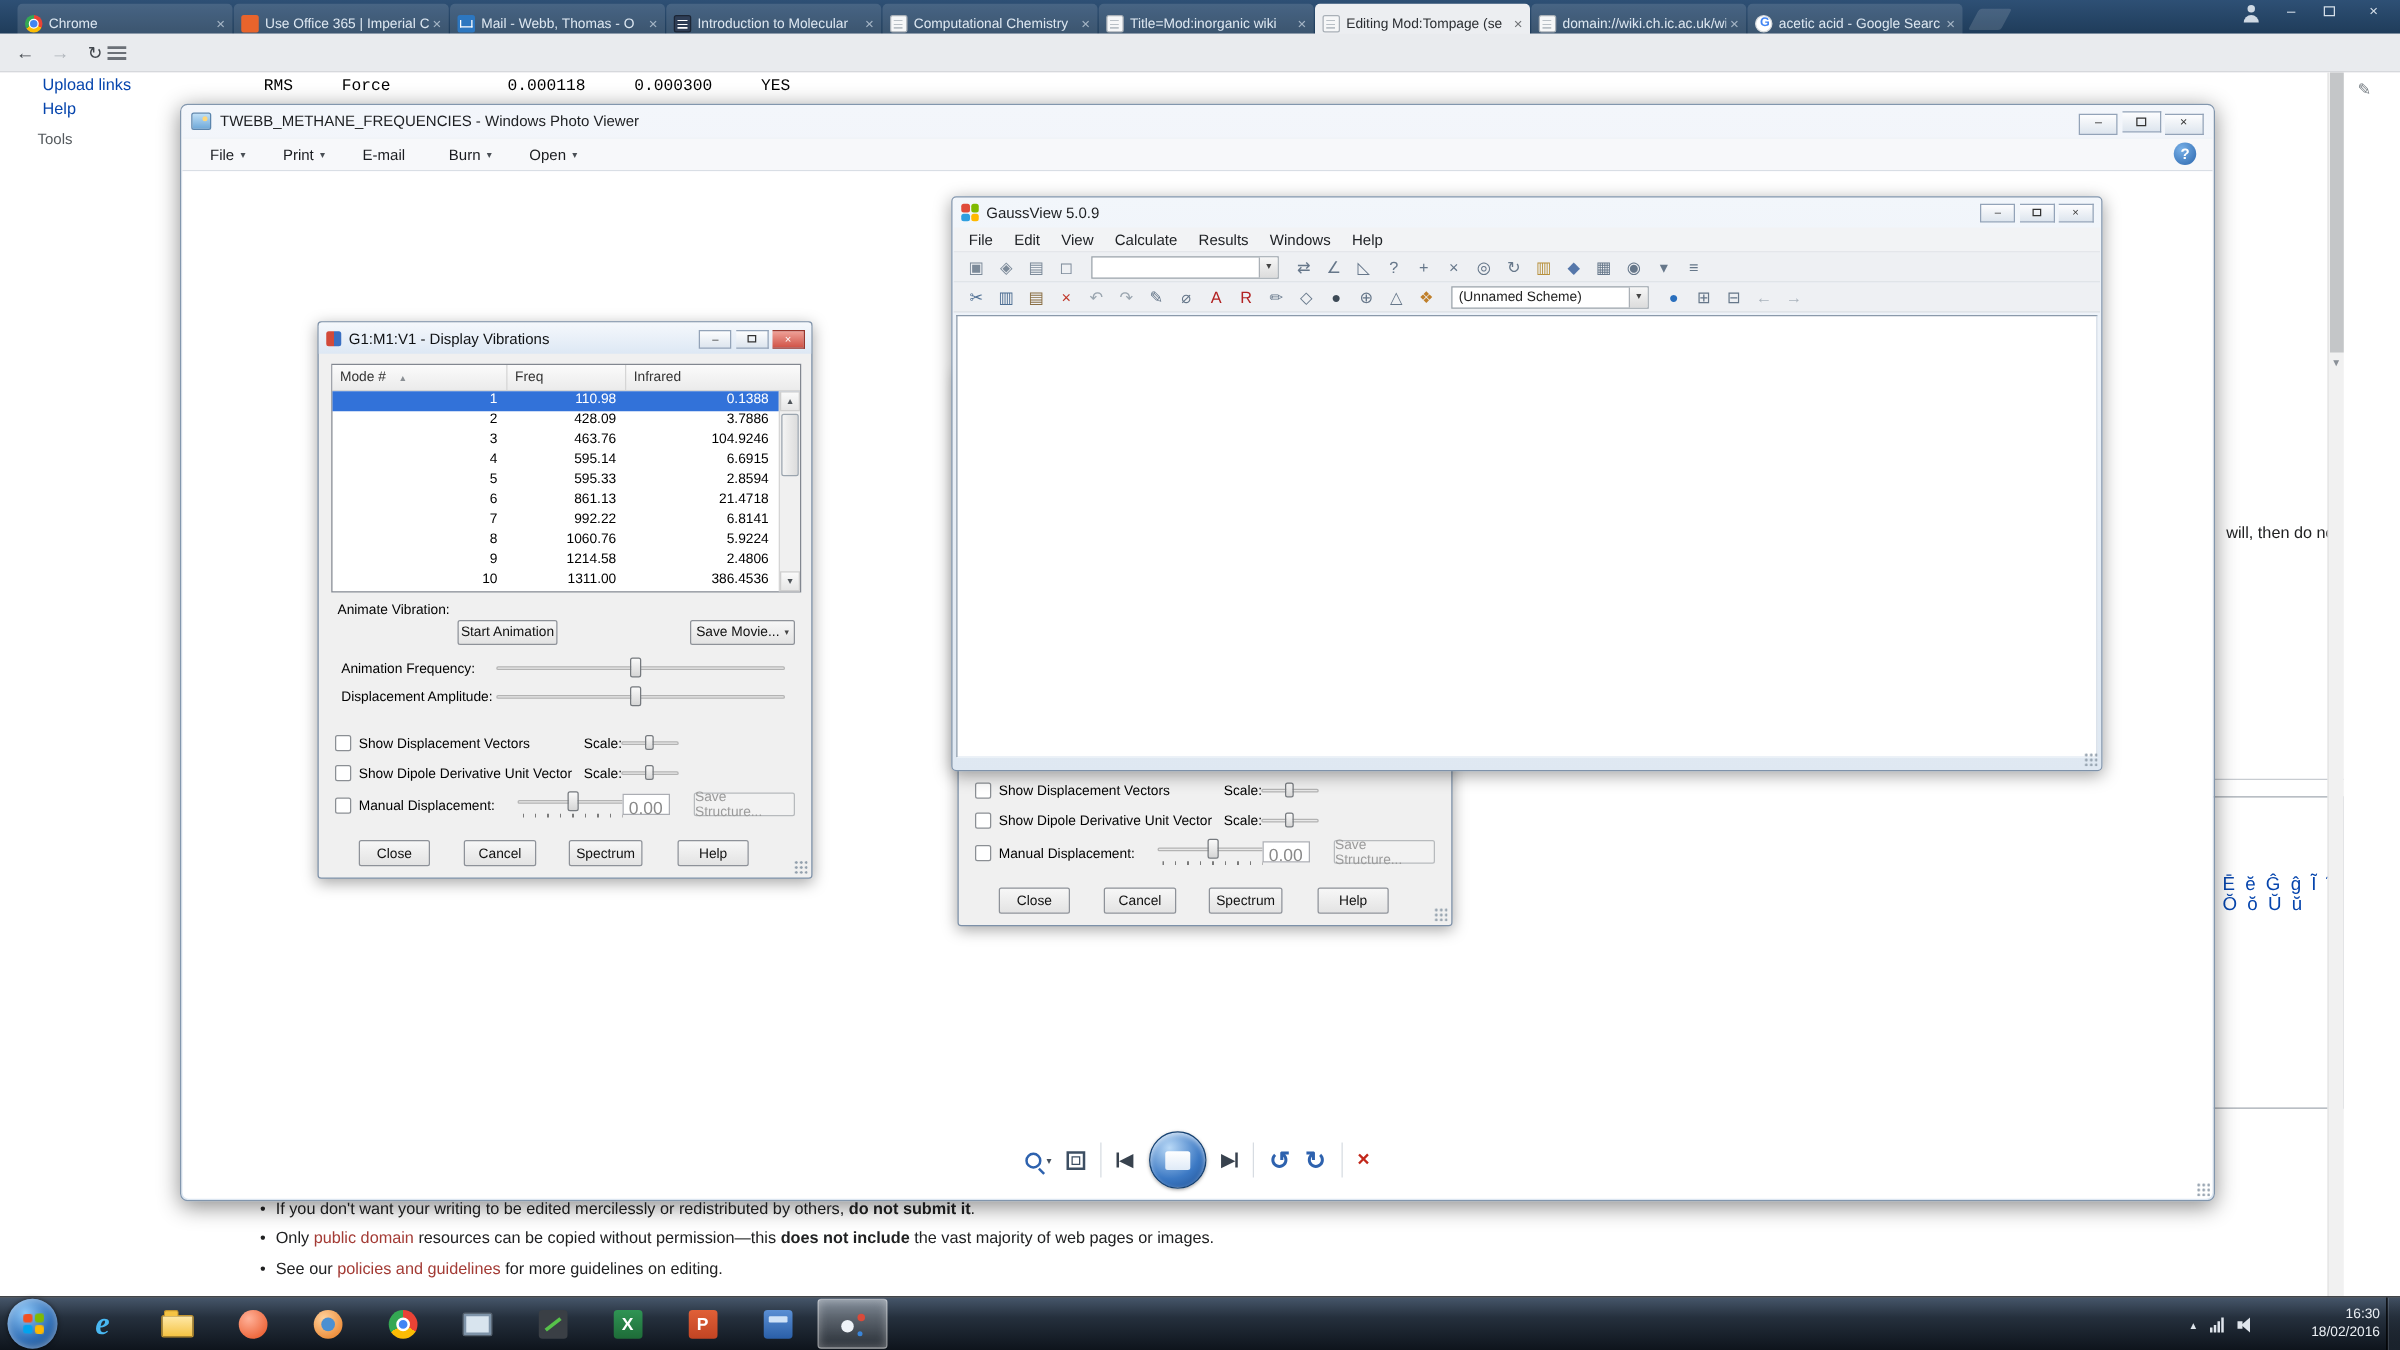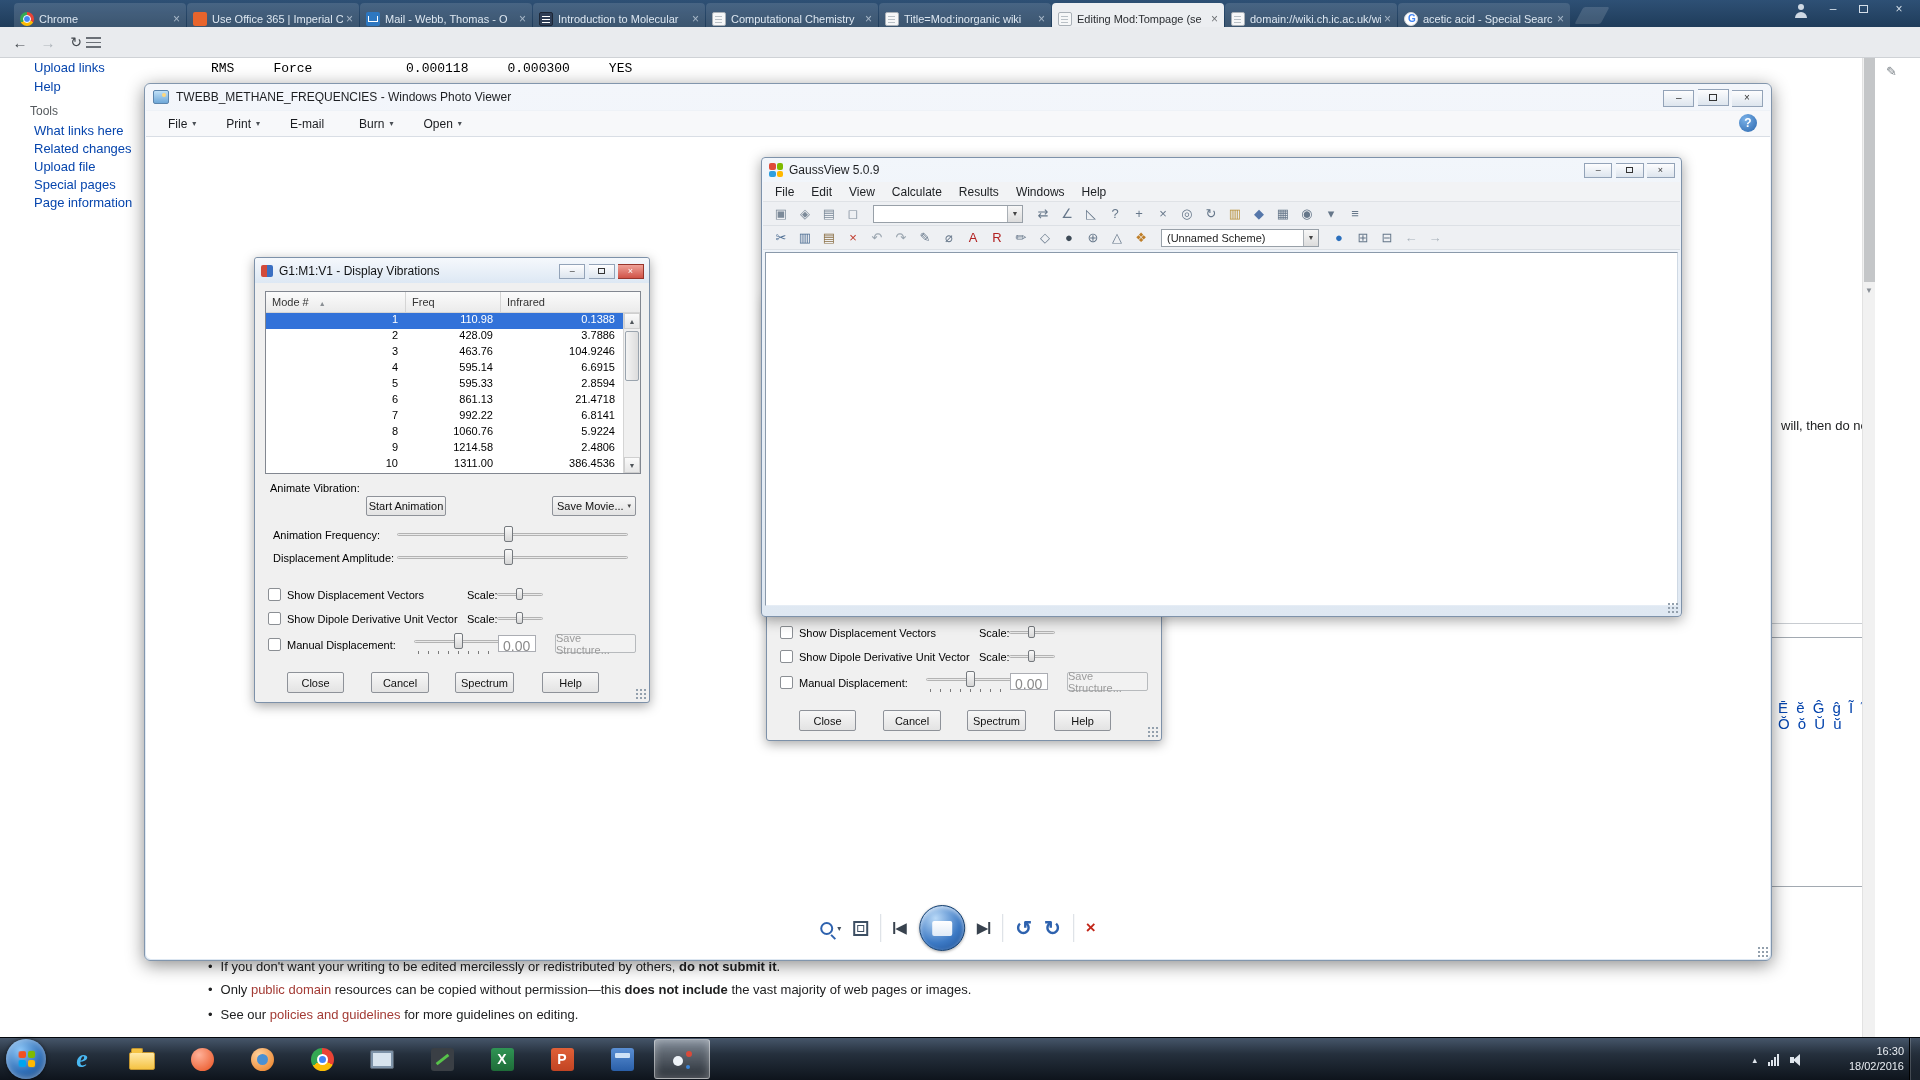--- a/index.html
+++ b/index.html
@@ -244,21 +244,21 @@
         </div>
 
         <div class="tab">
           <span class="fav ic-page-fav"></span>
           <span class="tab-label">domain://wiki.ch.ic.ac.uk/wik</span>
           <span class="tab-close">×</span>
         </div>
 
         <div class="tab">
           <span class="fav ic-google-fav"></span>
-          <span class="tab-label">acetic acid - Special Searc</span>
+          <span class="tab-label">acetic acid - Google Searc</span>
           <span class="tab-close">×</span>
         </div>
       </div>
     <span class="newtab"></span>
     <span class="person-icon"></span>
     <div class="wincaps">
       <span class="wcap">–</span>
       <span class="wcap"><i class="maxbox"></i></span>
       <span class="wcap closew">×</span>
     </div>
@@ -273,28 +273,20 @@
 
   <div class="page">
     <div class="preline">RMS     Force            0.000118     0.000300     YES</div>
 
     <div class="side-links">
 
     <div class="slink">Upload links</div>
         <div class="slink">Help</div>
       </div>
     <div class="tools-h">Tools</div>
-    <div class="tools-links slink-list">
-
-    <div class="slink">What links here</div>
-        <div class="slink">Related changes</div>
-        <div class="slink">Upload file</div>
-        <div class="slink">Special pages</div>
-        <div class="slink">Page information</div>
-      </div>
 
     <div class="txt-frag">will, then do not</div>
     <div class="hrline"></div>
     <div class="charbox">
       <div class="specials">Ē ĕ Ĝ ĝ Ĩ ĩ Ŏ ŏ Ŭ ŭ</div>
     </div>
 
     <div class="bullet" style="left:208px;top:901px">
       <span class="dot">•</span><span>If you don't want your writing to be edited mercilessly or redistributed by others, </span><span class="bold">do not submit it</span><span>.</span>
     </div>

